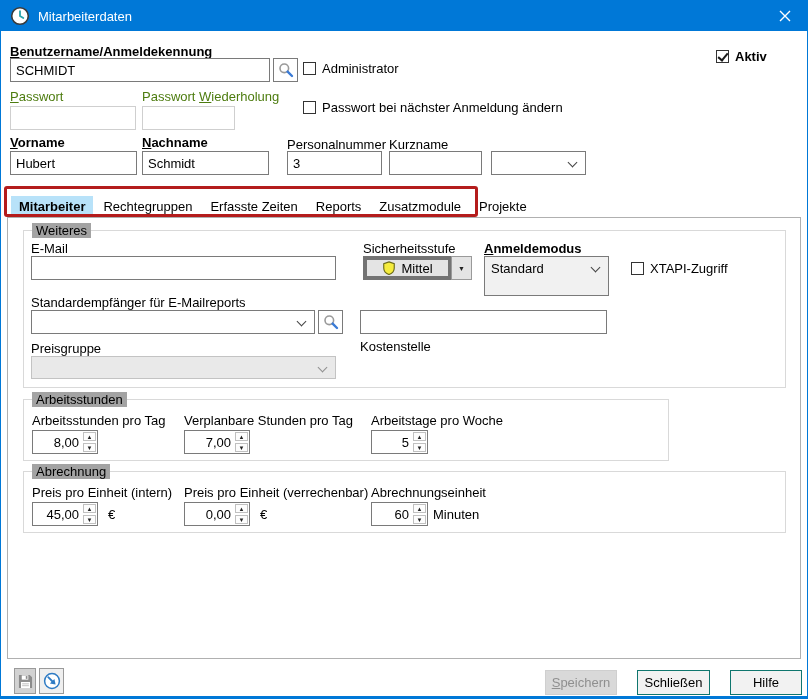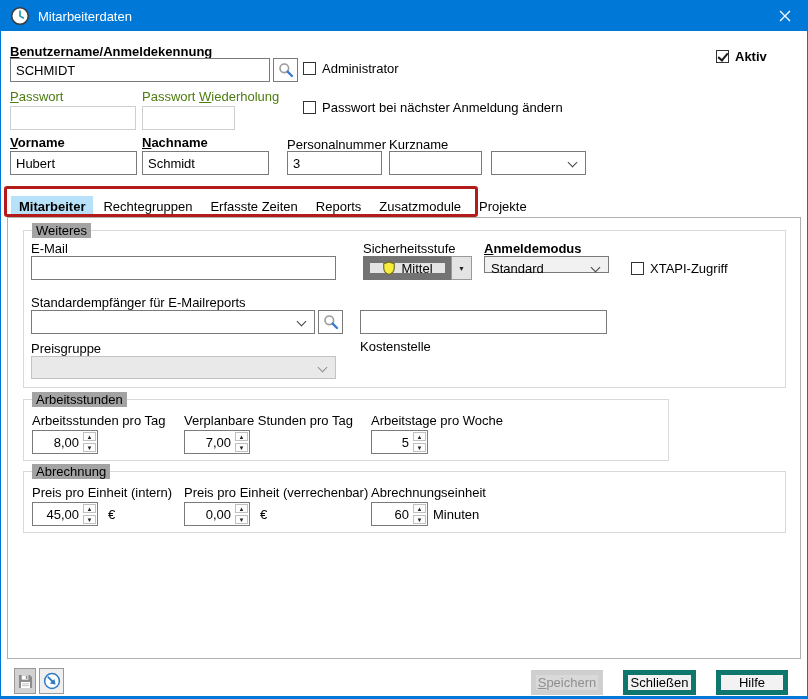--- a/index.html
+++ b/index.html
@@ -38,29 +38,29 @@
 
   .tabs{position:absolute;left:10px;top:195px;display:flex;z-index:2;}
   .tab{padding:3px 8px;margin-right:2px;white-space:nowrap;}
   .tab.selected{background:var(--tab-selected);font-weight:bold;}
   .annotation{position:absolute;left:3px;top:185px;width:474px;height:31px;border:3px solid var(--annotation);border-radius:3px;z-index:3;pointer-events:none;}
   .tab-panel{position:absolute;left:6px;top:216px;width:794px;height:442px;border:1px solid #b0b0b0;background:#fff;}
 
   .group{position:absolute;border:1px solid #d9d9d9;}
   .group-label{position:absolute;top:-8px;left:8px;background:#a3a3a3;padding:0 4px;line-height:15px;white-space:nowrap;}
 
-  .split-main{position:absolute;background:#e4e4e4;border:7px solid #737373;display:flex;align-items:center;justify-content:center;gap:5px;}
+  .split-main{position:absolute;background:#e4e4e4;border:4px solid #737373;display:flex;align-items:center;justify-content:center;gap:5px;}
   .split-arrow{position:absolute;background:#e4e4e4;border:1px solid #9a9a9a;display:flex;align-items:center;justify-content:center;font-size:7px;color:#222;}
 
   .spin{position:absolute;height:24px;border:1px solid #7a7a7a;background:#fff;display:flex;}
   .spin input{border:none;flex:1;min-width:0;text-align:right;font:13px "Liberation Sans",sans-serif;padding:0 3px;outline:none;}
   .spin .btns{width:15px;display:flex;flex-direction:column;}
   .spin .sb{flex:1;margin:1px 1px;background:#fdfdfd;border:1px solid #c0c0c0;display:flex;align-items:center;justify-content:center;font-size:6px;color:#222;line-height:1;}
 
-  .btn{position:absolute;display:flex;align-items:center;justify-content:center;border:5px solid #0f766e;background:#f2f2f2;white-space:nowrap;}
+  .btn{position:absolute;display:flex;align-items:center;justify-content:center;border:1px solid #0f766e;background:#f2f2f2;white-space:nowrap;margin-left:14px;}
   .btn.disabled{background:#d9d9d9;border-color:#cfcfcf;color:#8f8f8f;}
   .icon-btn{position:absolute;border:1px solid #9a9a9a;background:#efefef;display:flex;align-items:center;justify-content:center;}
   .icon-btn.latched{background:#d2d2d2;}
   .bottom-accent{position:absolute;left:0;right:0;bottom:0;height:2px;background:var(--titlebar);}
 </style>
 </head>
 <body>
 
 <div class="window">
 
@@ -141,21 +141,21 @@
     <svg width="14" height="14" viewBox="0 0 16 16">
       <path d="M8 1 L14 3 V8 C14 12 11 14.5 8 15.5 C5 14.5 2 12 2 8 V3 Z" fill="#f5ec3d" stroke="#6b6b1a" stroke-width="1.3"></path>
     </svg>
     <span>Mittel</span>
   </div>
   <div class="split-arrow" style="left:450px;top:255px;width:21px;height:24px;">
       <span>▼</span>
     </div>
 
   <div class="lbl b" style="left:483px;top:240px;"><span class="u">A</span><span>nmeldemodus</span></div>
-  <div class="combo gray-bg" style="left:483px;top:255px;width:125px;height:17px;">
+  <div class="combo gray-bg" style="left:483px;top:255px;width:125px;height:40px;">
     <span class="combo-text">Standard</span>
     <span class="chev"></span>
   </div>
 
   <div class="cb-group" style="left:630px;top:260px;">
     <span class="checkbox"></span>
     <span>XTAPI-Zugriff</span>
   </div>
 
   <div class="lbl" style="left:30px;top:294px;">Standardempfänger für E-Mailreports</div>

